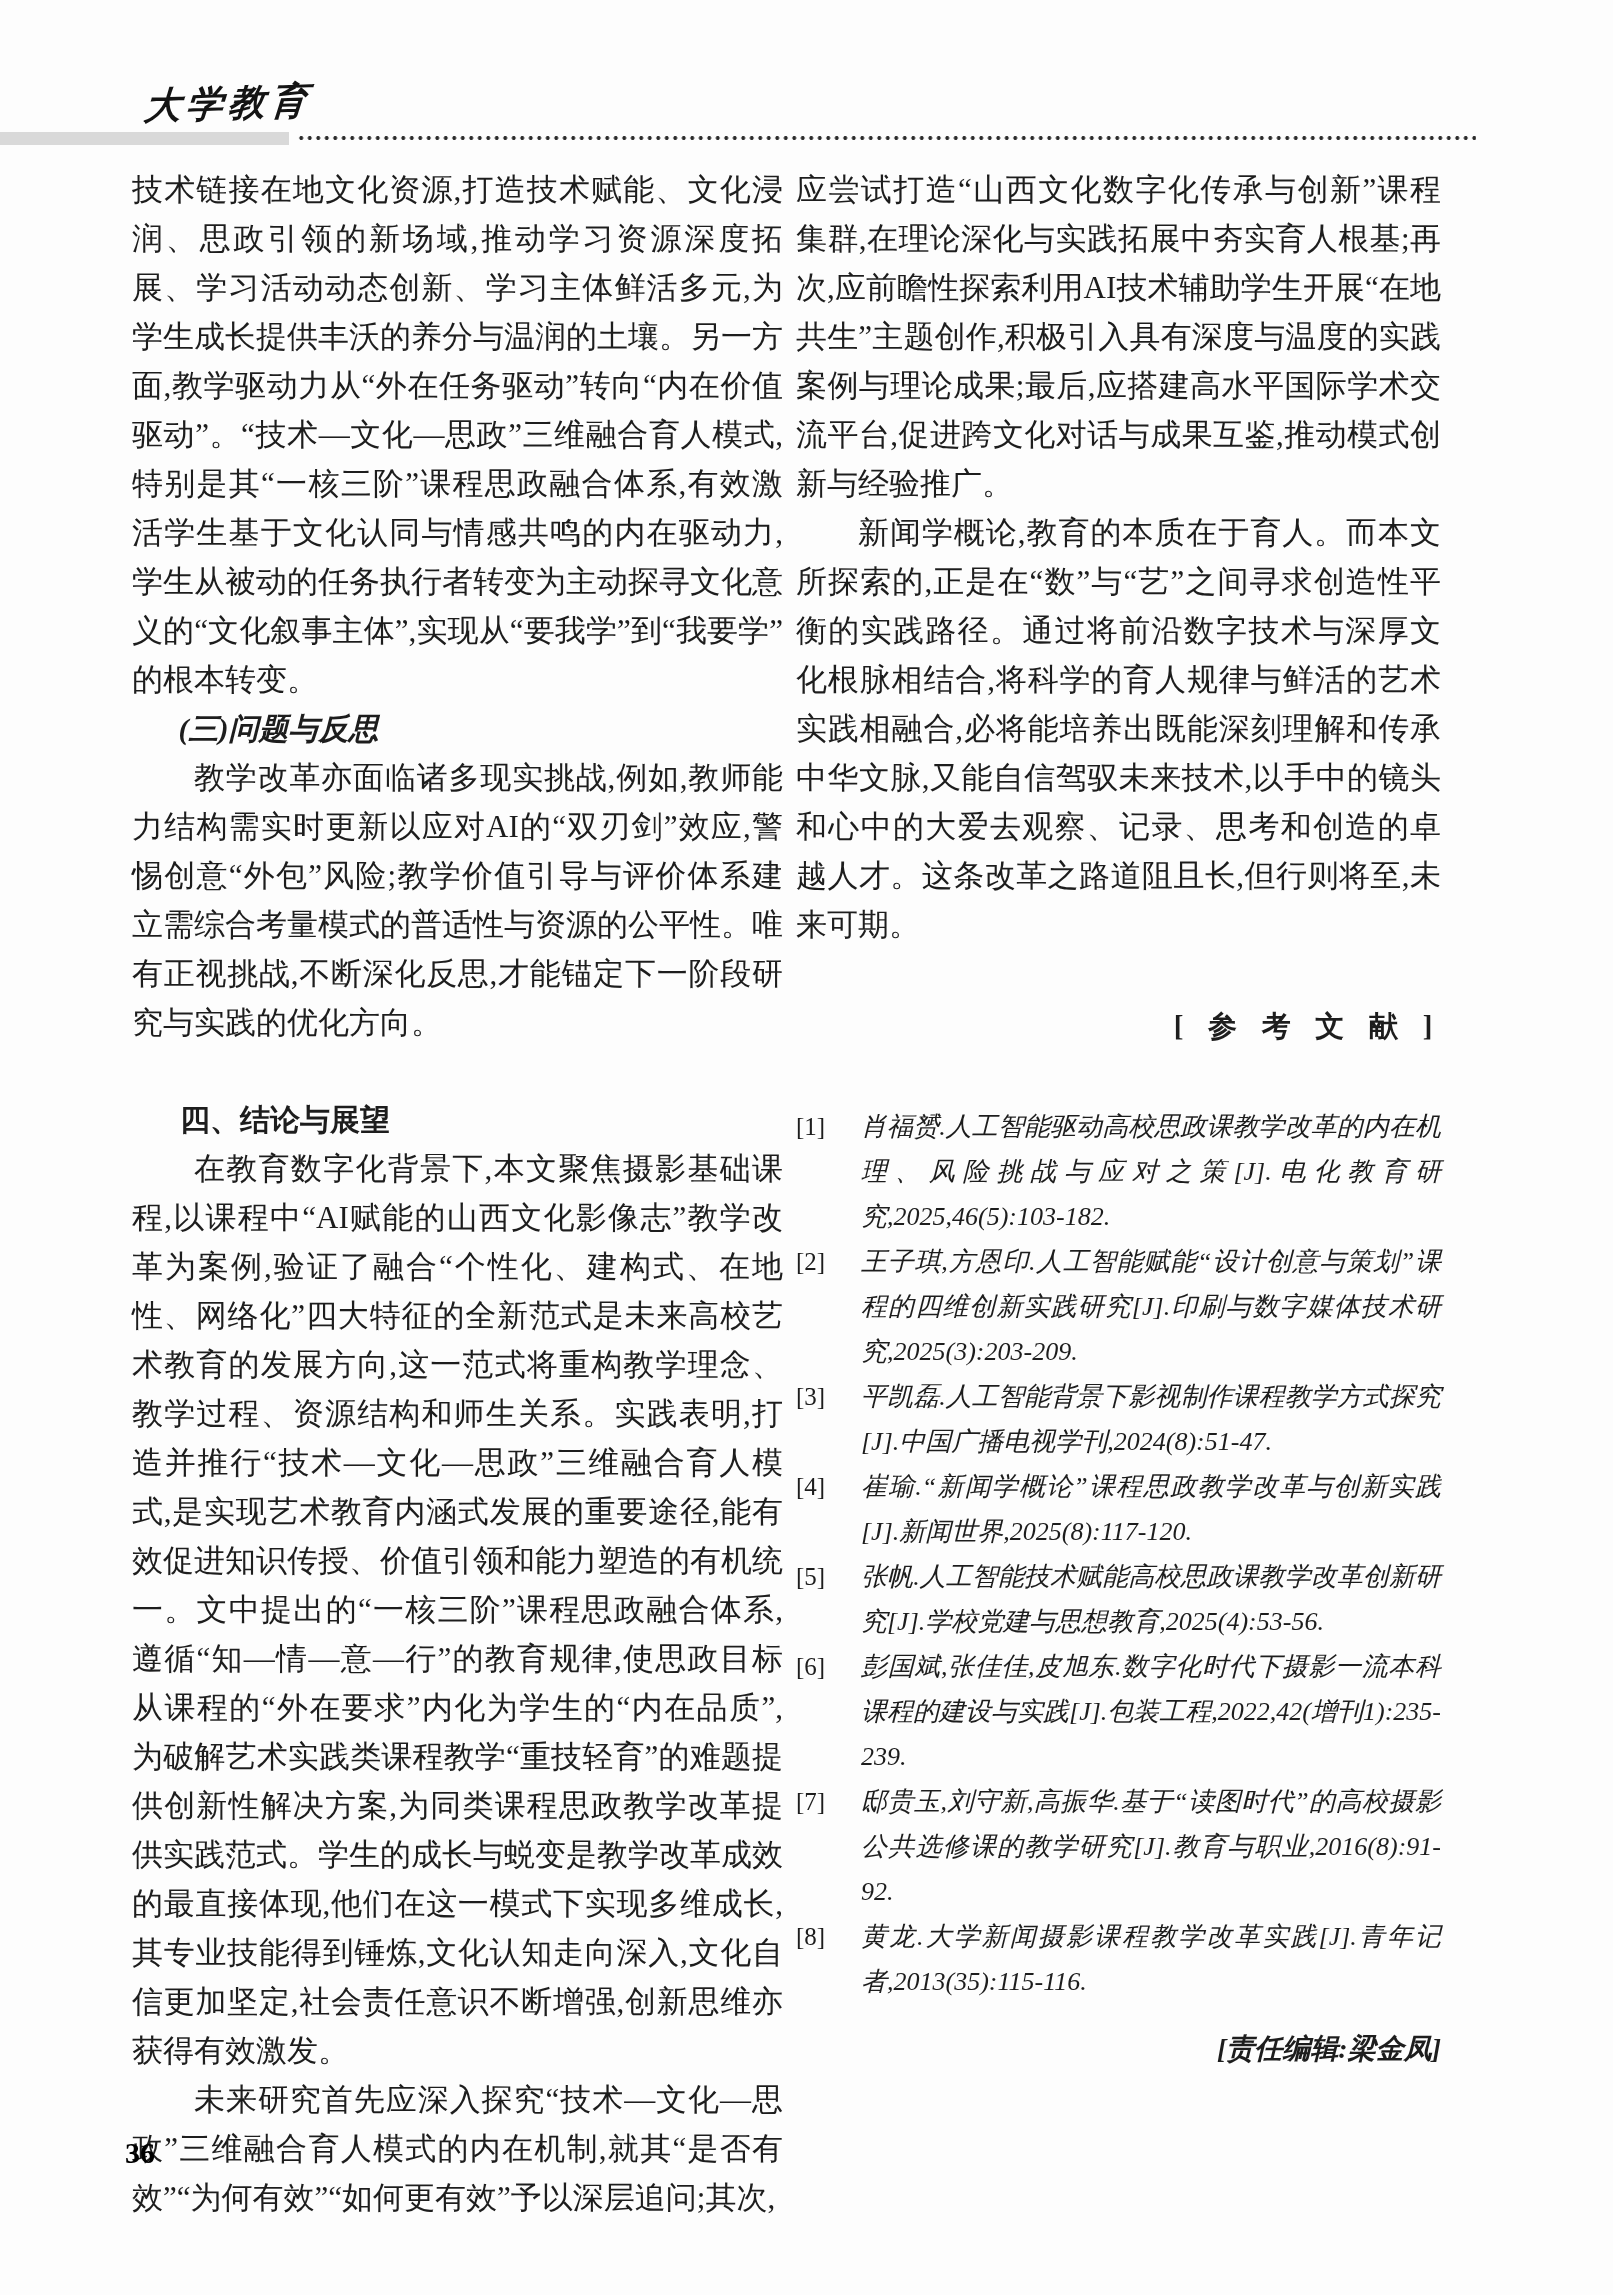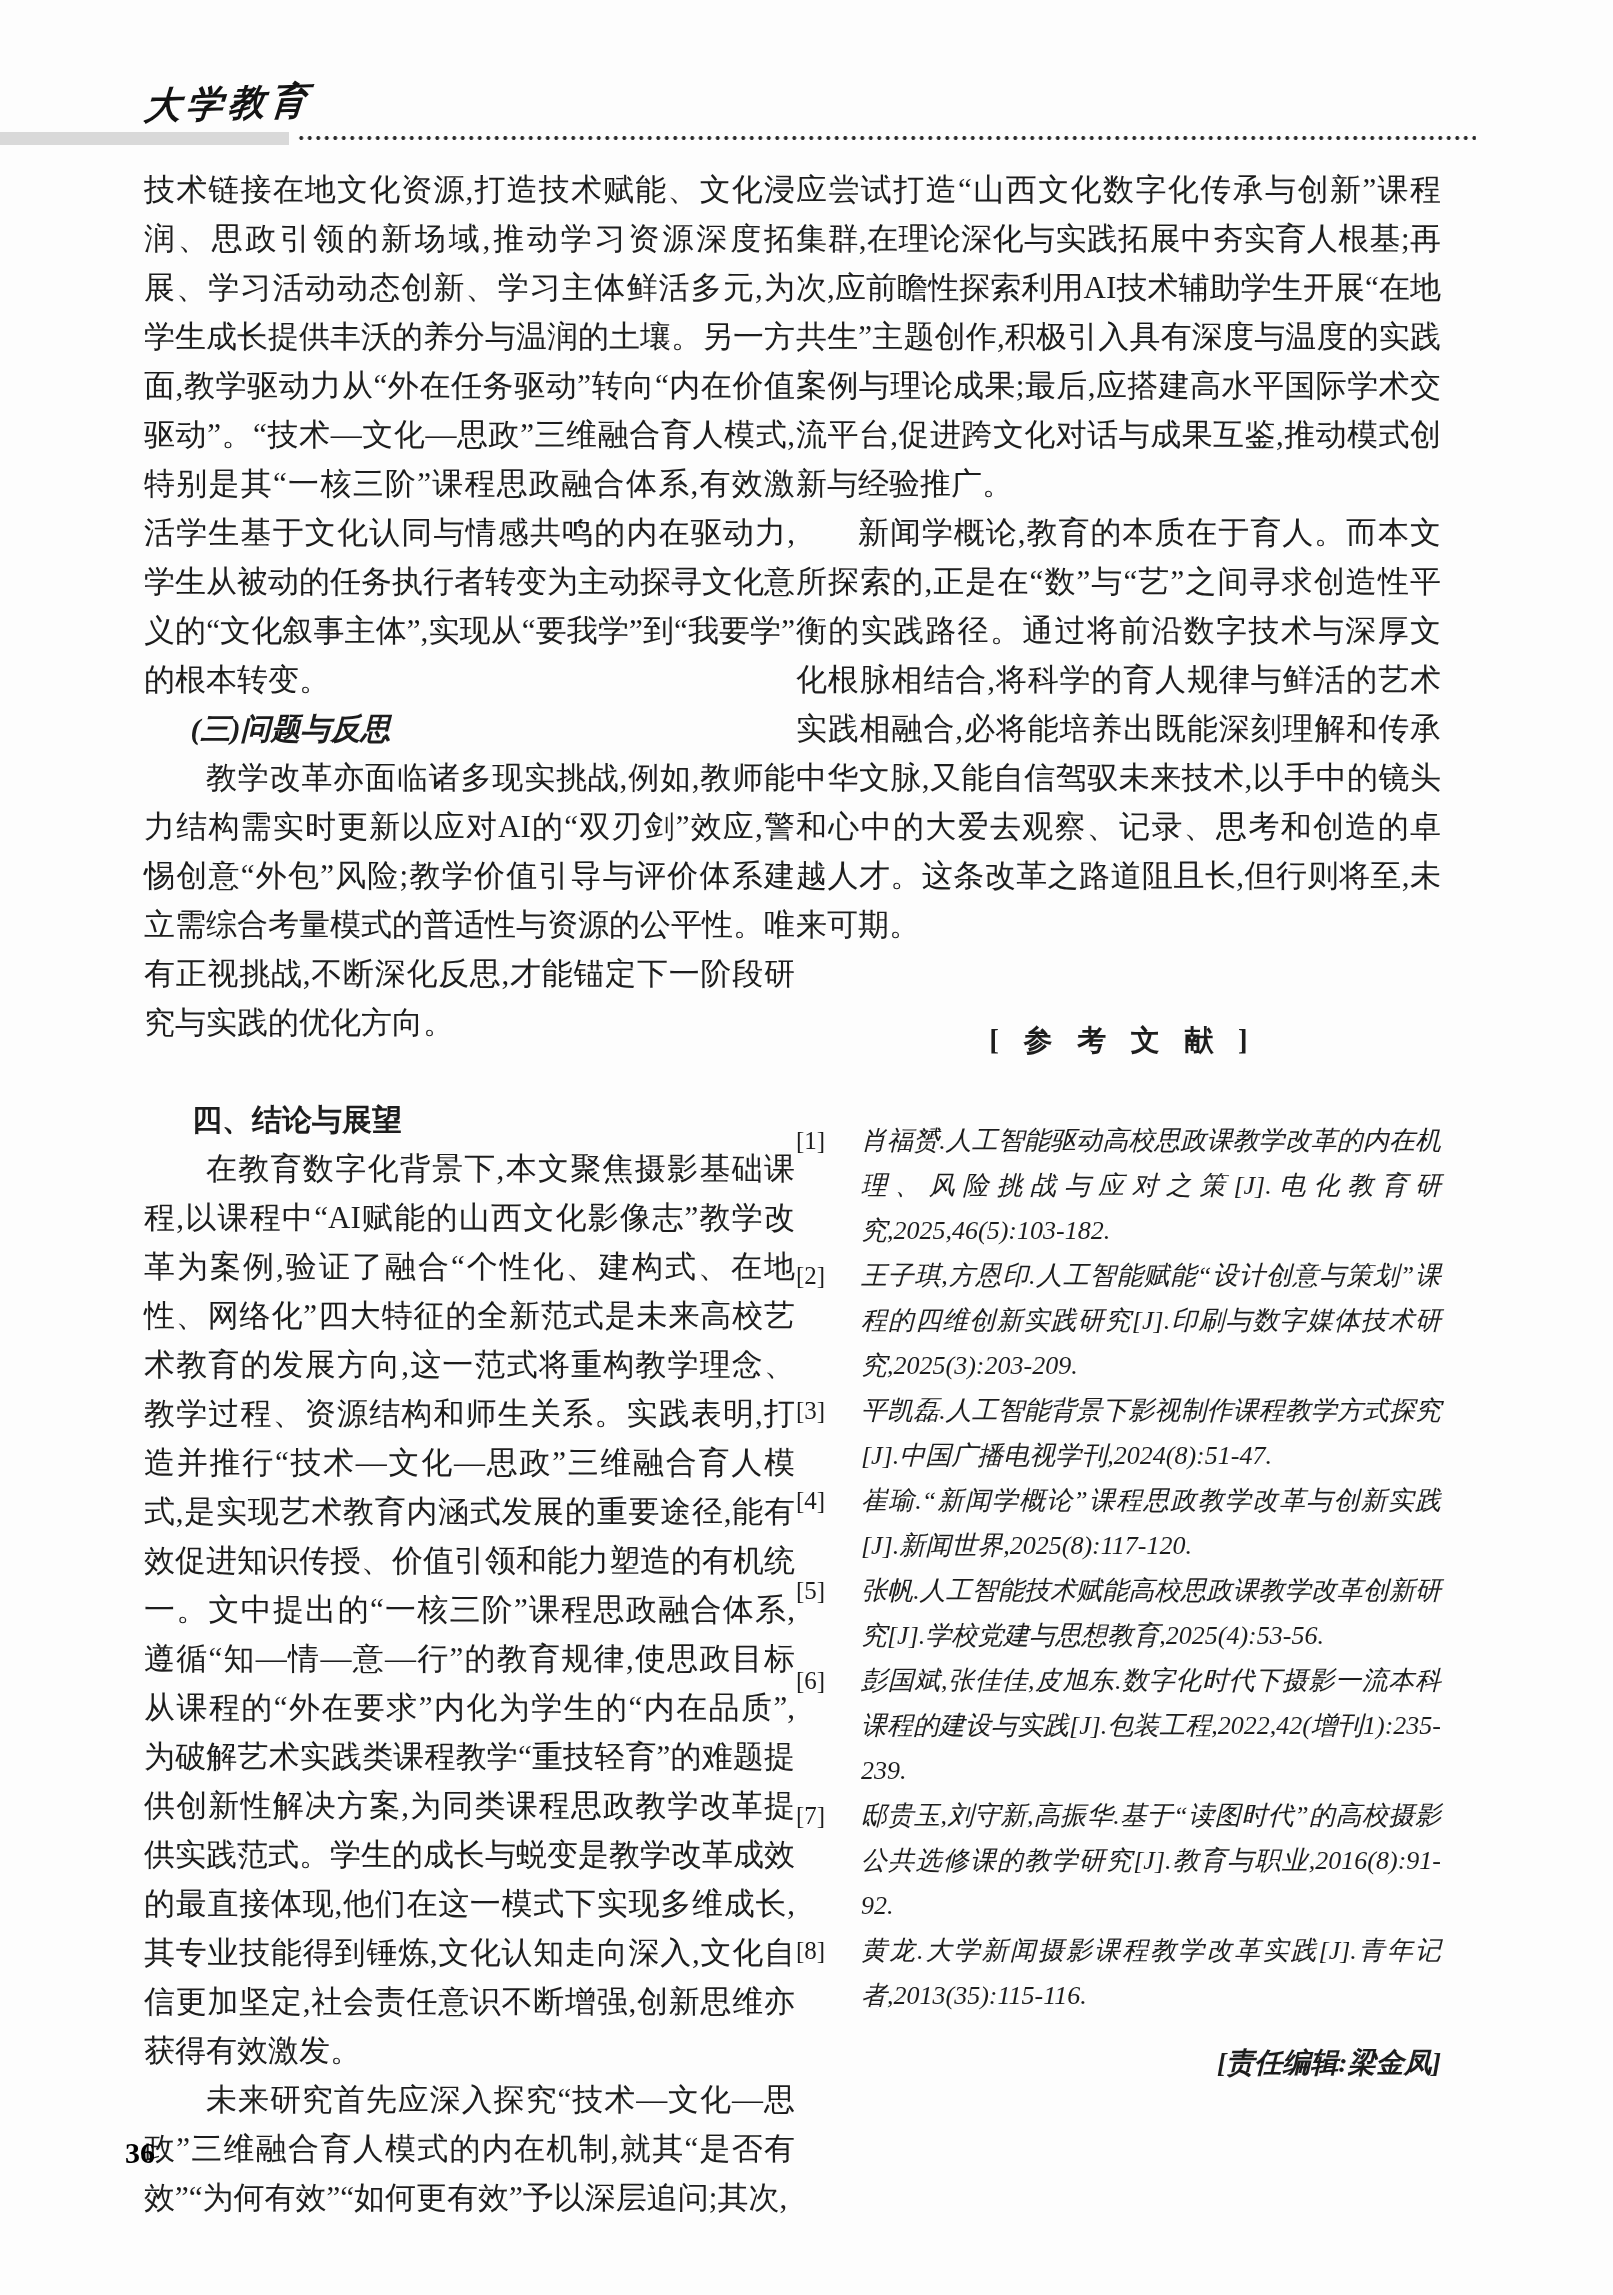--- a/index.html
+++ b/index.html
@@ -27,31 +27,31 @@
     background-size:8.5px 16px;background-repeat:repeat-x;
     background-position:0 center;
   }
   
   .col{
     position:absolute;top:165px;
     font-size:31px;line-height:49px;
     text-align:justify;text-justify:inter-ideograph;
     color:#1d1d1d;
   }
-  .col-left{left:144px;width:651px;}
+  .col-left{left:132px;width:651px;}
   .col-right{left:796px;width:645px;}
   .col p{margin:0;text-indent:2em;}
   .col p.no-indent{text-indent:0;}
   h3{margin:0;font-size:30px;line-height:49px;font-weight:bold;}
   .heading-kai{text-indent:1.55em;font-style:italic;font-family:"Liberation Serif",serif;}
   .heading-hei{text-indent:1.6em;font-style:normal;font-family:Liberation Sans, sans-serif;margin-top:48px;}
   
   .ref-title{
-    margin-top:67px;margin-bottom:53px;
-    text-align:center;font-weight:bold;font-size:29px;line-height:49px;
+    margin-top:53px;margin-bottom:53px;
+    text-align:right;font-weight:bold;font-size:29px;line-height:49px;
     letter-spacing:0.3em;text-indent:0.3em;
   }
   ol.ref-list{list-style:none;margin:0;padding:0;}
   ol.ref-list li{
     display:flex;align-items:flex-start;
     font-size:26px;line-height:45px;
     font-style:italic; 
   }
   .ref-num{flex:0 0 65px;font-style:normal;font-size:25px;}
   .ref-text{flex:1;text-align:justify;text-justify:inter-ideograph;}

